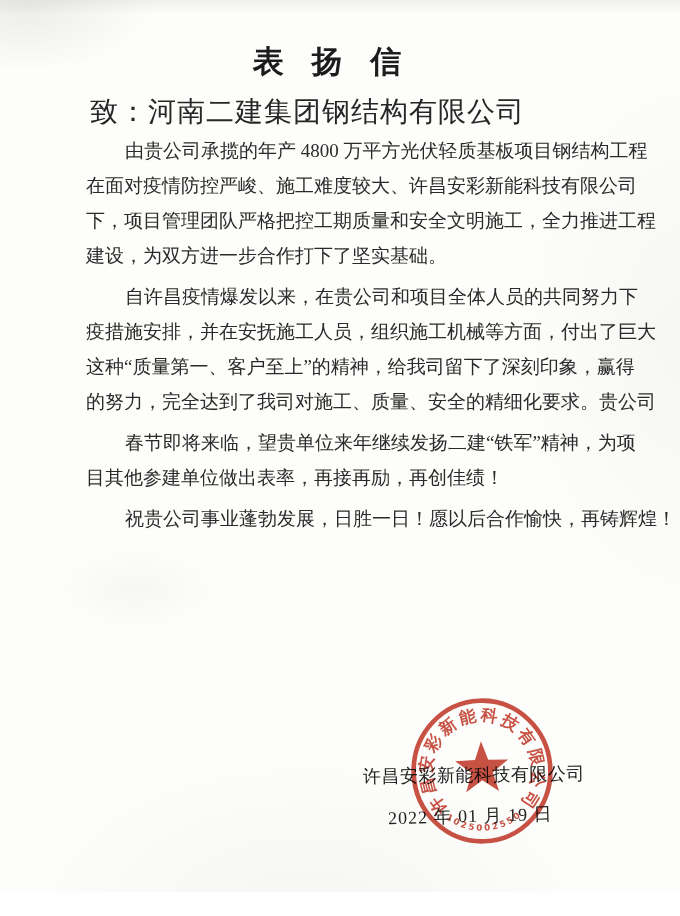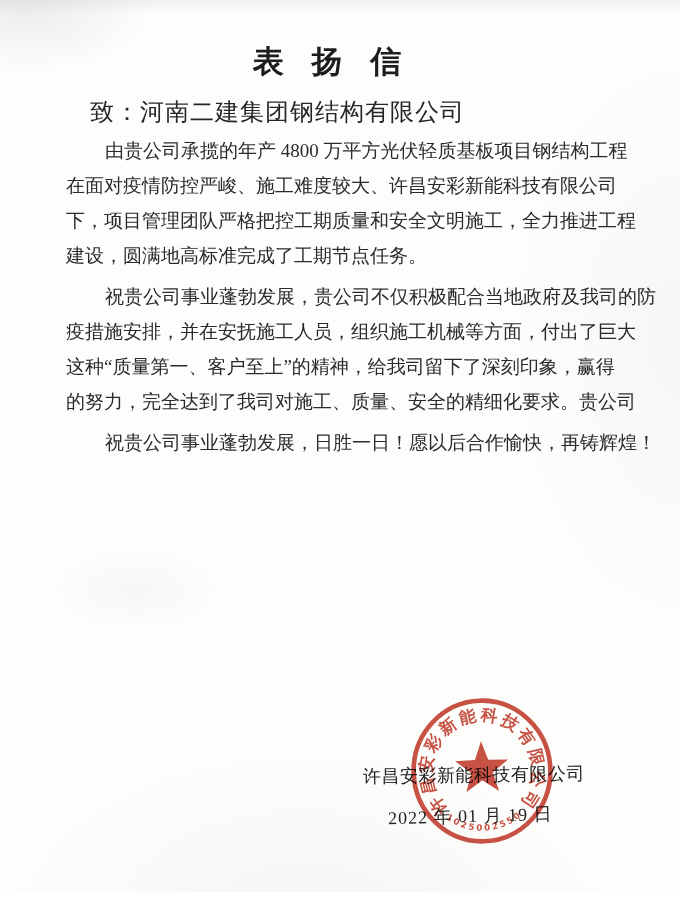--- a/index.html
+++ b/index.html
@@ -28,27 +28,27 @@
     transform: translateX(-8px);
     font-size: 31px;
     font-weight: 600;
     letter-spacing: 10px;
     line-height: 44px;
     color: #1c1c1c;
     white-space: pre;
   }
   .salutation {
     margin: 13px 0 0 90px;
-    font-size: 24px;
+    font-size: 28px;
     line-height: 30px;
     letter-spacing: 1px;
     white-space: nowrap;
   }
   .letter-body {
-    padding-left: 66px;
+    padding-left: 86px;
     padding-right: 52px;
   }
   .para { margin-top: 6px; }
   .line {
     display: block;
     height: 35px;
     line-height: 35px;
     font-size: 19px;
     white-space: nowrap;
     color: #2a2a2a;
@@ -109,27 +109,31 @@
 
   <h1 class="title">表 扬 信</h1>
 
   <div class="salutation">致：河南二建集团钢结构有限公司</div>
 
   <div class="letter-body">
     <p class="para">
       <span class="line indent">由贵公司承揽的年产 4800 万平方光伏轻质基板项目钢结构工程</span>
       <span class="line">在面对疫情防控严峻、施工难度较大、许昌安彩新能科技有限公司</span>
       <span class="line">下，项目管理团队严格把控工期质量和安全文明施工，全力推进工程</span>
-      <span class="line">建设，圆满地高标准完成了工期节点任务。</span>
+      <span class="line">建设，为双方进一步合作打下了坚实基础。</span>
     </p>
     <p class="para">
-      <span class="line indent">祝贵公司事业蓬勃发展，贵公司不仅积极配合当地政府及我司的防</span>
+      <span class="line indent">自许昌疫情爆发以来，在贵公司和项目全体人员的共同努力下</span>
       <span class="line">疫措施安排，并在安抚施工人员，组织施工机械等方面，付出了巨大</span>
       <span class="line">这种“质量第一、客户至上”的精神，给我司留下了深刻印象，赢得</span>
       <span class="line">的努力，完全达到了我司对施工、质量、安全的精细化要求。贵公司</span>
+    </p>
+    <p class="para">
+      <span class="line indent">春节即将来临，望贵单位来年继续发扬二建“铁军”精神，为项</span>
+      <span class="line">目其他参建单位做出表率，再接再励，再创佳绩！</span>
     </p>
     <p class="para">
       <span class="line indent">祝贵公司事业蓬勃发展，日胜一日！愿以后合作愉快，再铸辉煌！</span>
     </p>
   </div>
 
   <div class="sig-company">许昌安彩新能科技有限公司</div>
   <div class="sig-date">2022 年 01 月 19 日</div>
 
   <div class="seal">

